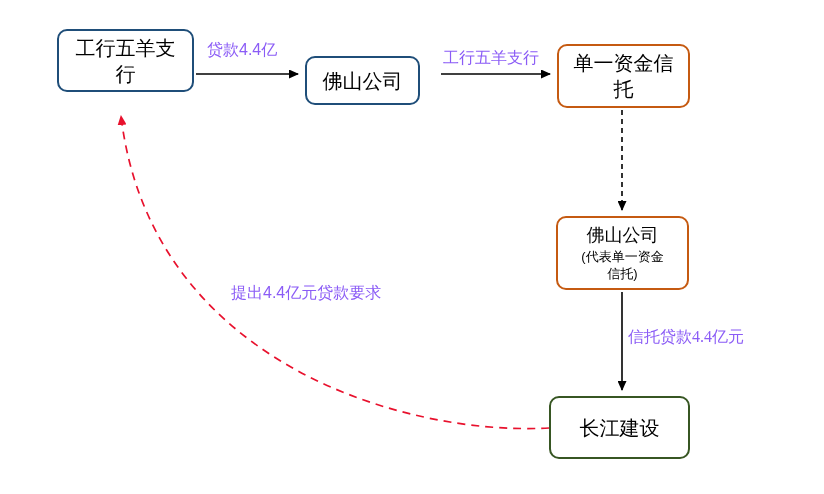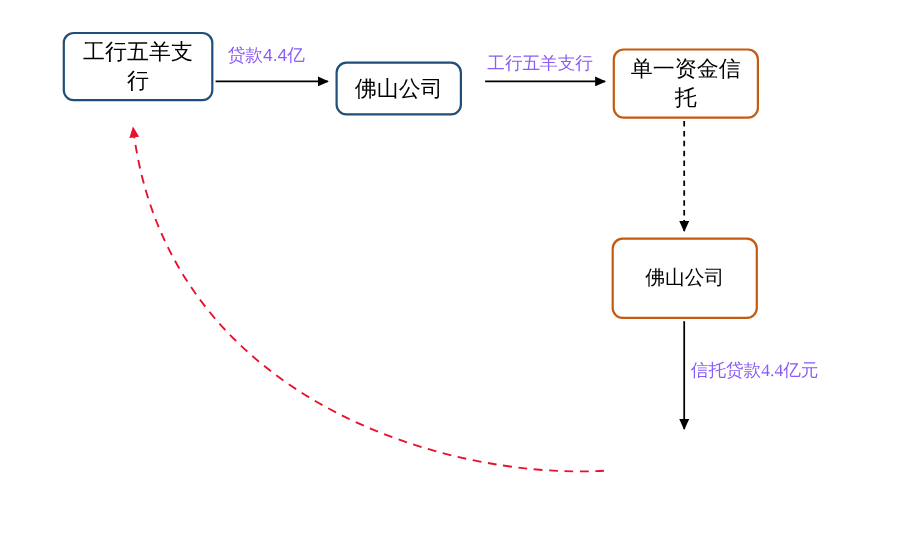--- a/index.html
+++ b/index.html
@@ -117,24 +117,29 @@
   <div class="node node-blue" id="node-foshan">
     <span class="lbl">佛山公司</span>
   </div>
 
   <div class="node node-orange" id="node-trustfund">
     <span class="lbl">单一资金信托</span>
   </div>
 
   <div class="node node-orange" id="node-sichuan">
     <span class="lbl">佛山公司</span>
+    <span class="lbl sublbl">(代表单一资金信托)</span>
   </div>
 
+  <div class="node node-green" id="node-changjiang">
+    <span class="lbl">长江建设</span>
+  </div>
 
   <span class="edge-label" id="lbl-loan">贷款4.4亿</span>
 
   <span class="edge-label" id="lbl-entrust">工行五羊支行</span>
 
 
   <span class="edge-label" id="lbl-trustloan">信托贷款4.4亿元</span>
 
+  <span class="edge-label" id="lbl-request">提出4.4亿元贷款要求</span>
 
 </div>
 
 </body></html>

